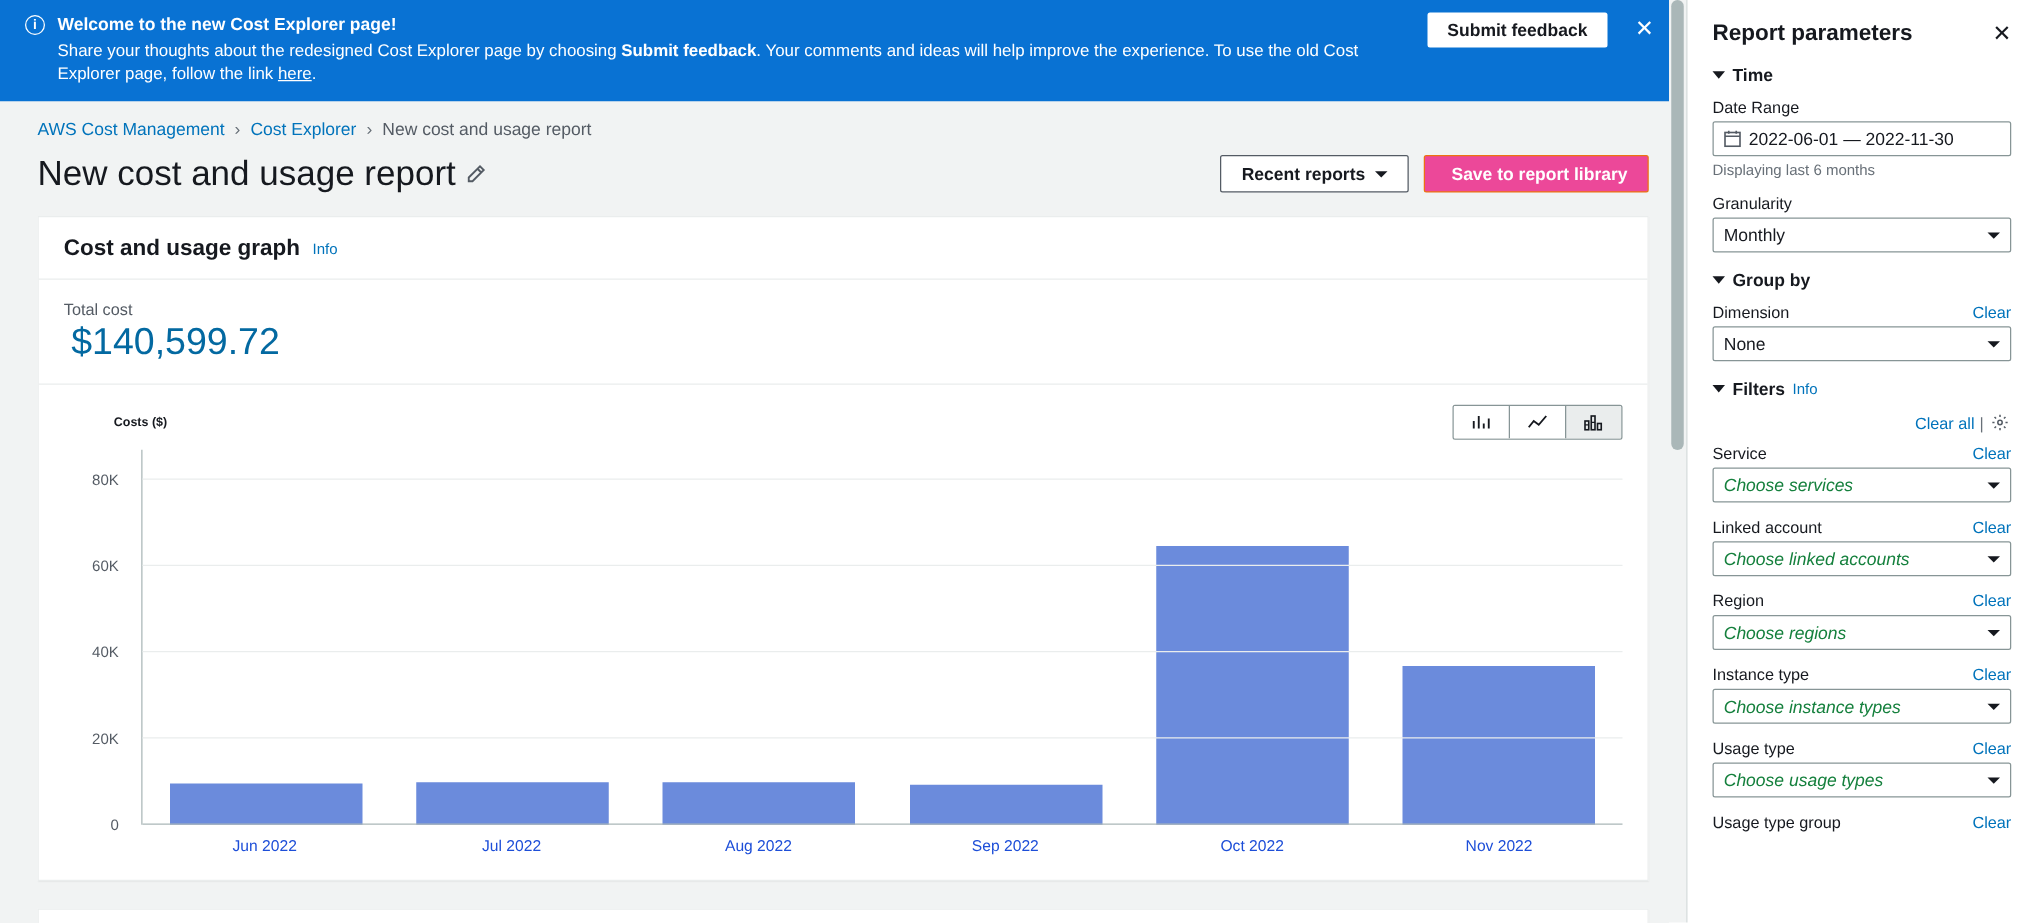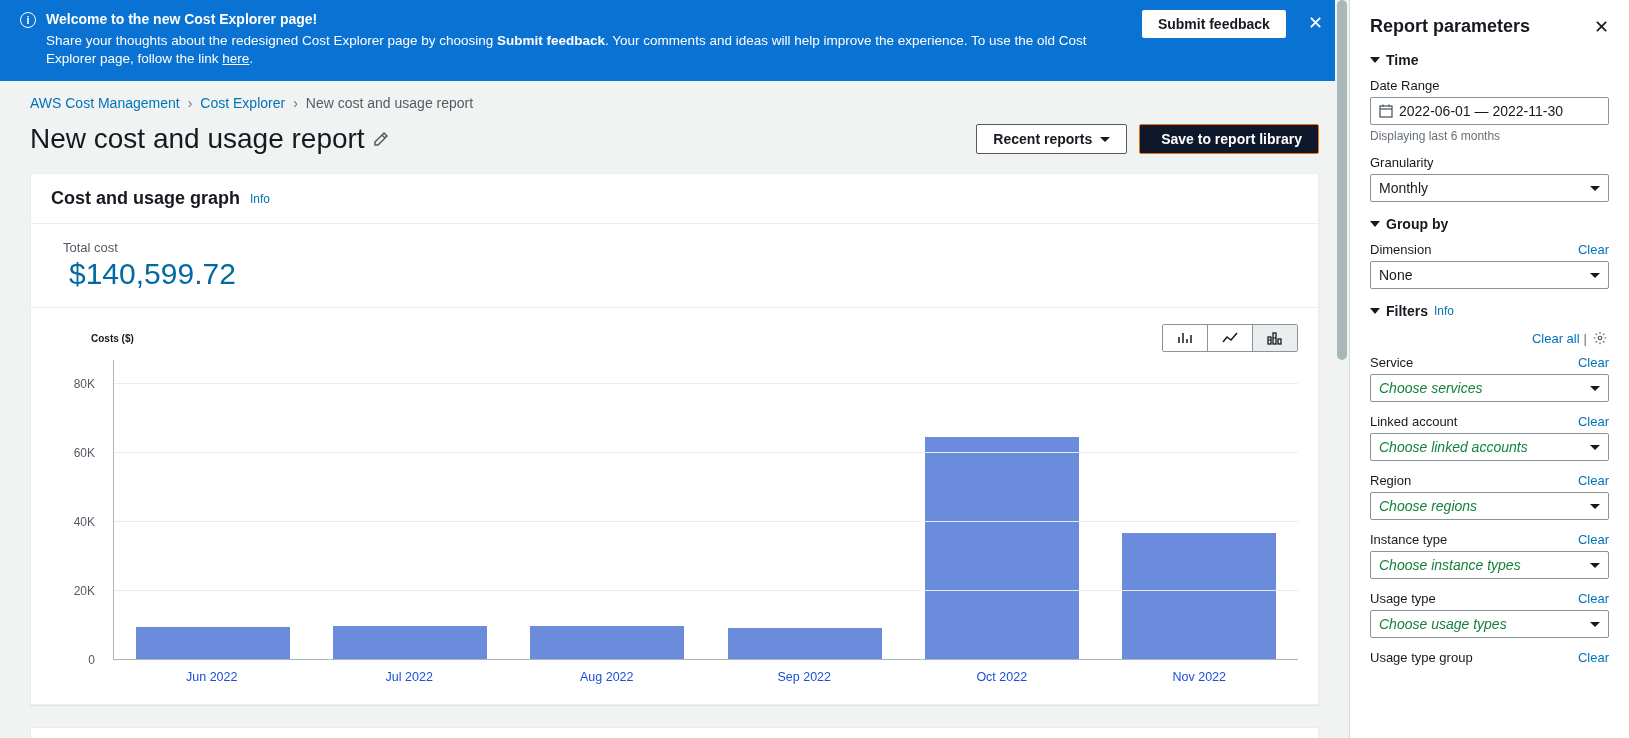--- a/index.html
+++ b/index.html
@@ -25,31 +25,31 @@
 
   .breadcrumbs { padding: 14px 30px 6px 30px; font-size: 14px; display: flex; align-items: center; gap: 8px; }
   .breadcrumbs .sep { color: #687078; }
   .breadcrumbs .current { color: #545b64; }
 
   .page-header { padding: 6px 30px 18px 30px; display: flex; align-items: center; }
   .page-title { font-size: 28px; font-weight: 400; color: #16191f; display: flex; align-items: center; gap: 8px; }
   .edit-icon { width: 16px; height: 16px; }
   .header-actions { margin-left: auto; display: flex; gap: 12px; }
   .btn { border-radius: 2px; padding: 6px 16px; font-weight: 700; font-size: 14px; cursor: pointer; background: #fff; border: 1px solid #545b64; color: #16191f; display: inline-flex; align-items: center; gap: 6px; }
-  .btn.primary { background: #0f172a; border-color: #ec7211; color: #fff; padding-left: 21px; }
+  .btn.primary { background: #ec4899; border-color: #ec7211; color: #fff; padding-left: 21px; }
   .caret-down { width: 0; height: 0; border-left: 5px solid transparent; border-right: 5px solid transparent; border-top: 5px solid #16191f; margin-left: 2px; }
 
   .content { padding: 0 30px 30px 30px; overflow-y: auto; flex: 1; }
   .card { background: #fff; border: 1px solid #eaeded; box-shadow: 0 1px 1px rgba(0,0,0,0.05); margin-bottom: 22px; }
   .card-header { padding: 14px 20px; border-bottom: 1px solid #eaeded; display: flex; align-items: center; gap: 10px; }
   .card-title { font-size: 18px; font-weight: 700; }
   .info-link { color: #0073bb; font-size: 12px; font-weight: 400; cursor: pointer; }
 
   .metrics { display: flex; border-bottom: 1px solid #eaeded; }
-  .metric { flex: 1; padding: 16px 20px; margin-left: 12px; }
+  .metric { flex: 1; padding: 16px 20px; }
   .metric + .metric { border-left: 1px solid #eaeded; }
   .metric-label { font-size: 13px; color: #545b64; margin-bottom: 2px; }
   .metric-value { font-size: 30px; font-weight: 400; color: #0369a1; padding-left: 6px; }
 
   .chart-zone { padding: 16px 20px 20px 20px; }
   .chart-top { display: flex; align-items: center; margin-bottom: 6px; }
   .chart-ylabel { font-weight: 700; font-size: 10px; margin-left: 40px; }
   .chart-toggle { margin-left: auto; display: flex; border: 1px solid #879596; border-radius: 2px; overflow: hidden; }
   .chart-toggle button { background: #fff; border: none; padding: 6px 14px; cursor: pointer; display: flex; align-items: center; justify-content: center; }
   .chart-toggle button + button { border-left: 1px solid #879596; }

